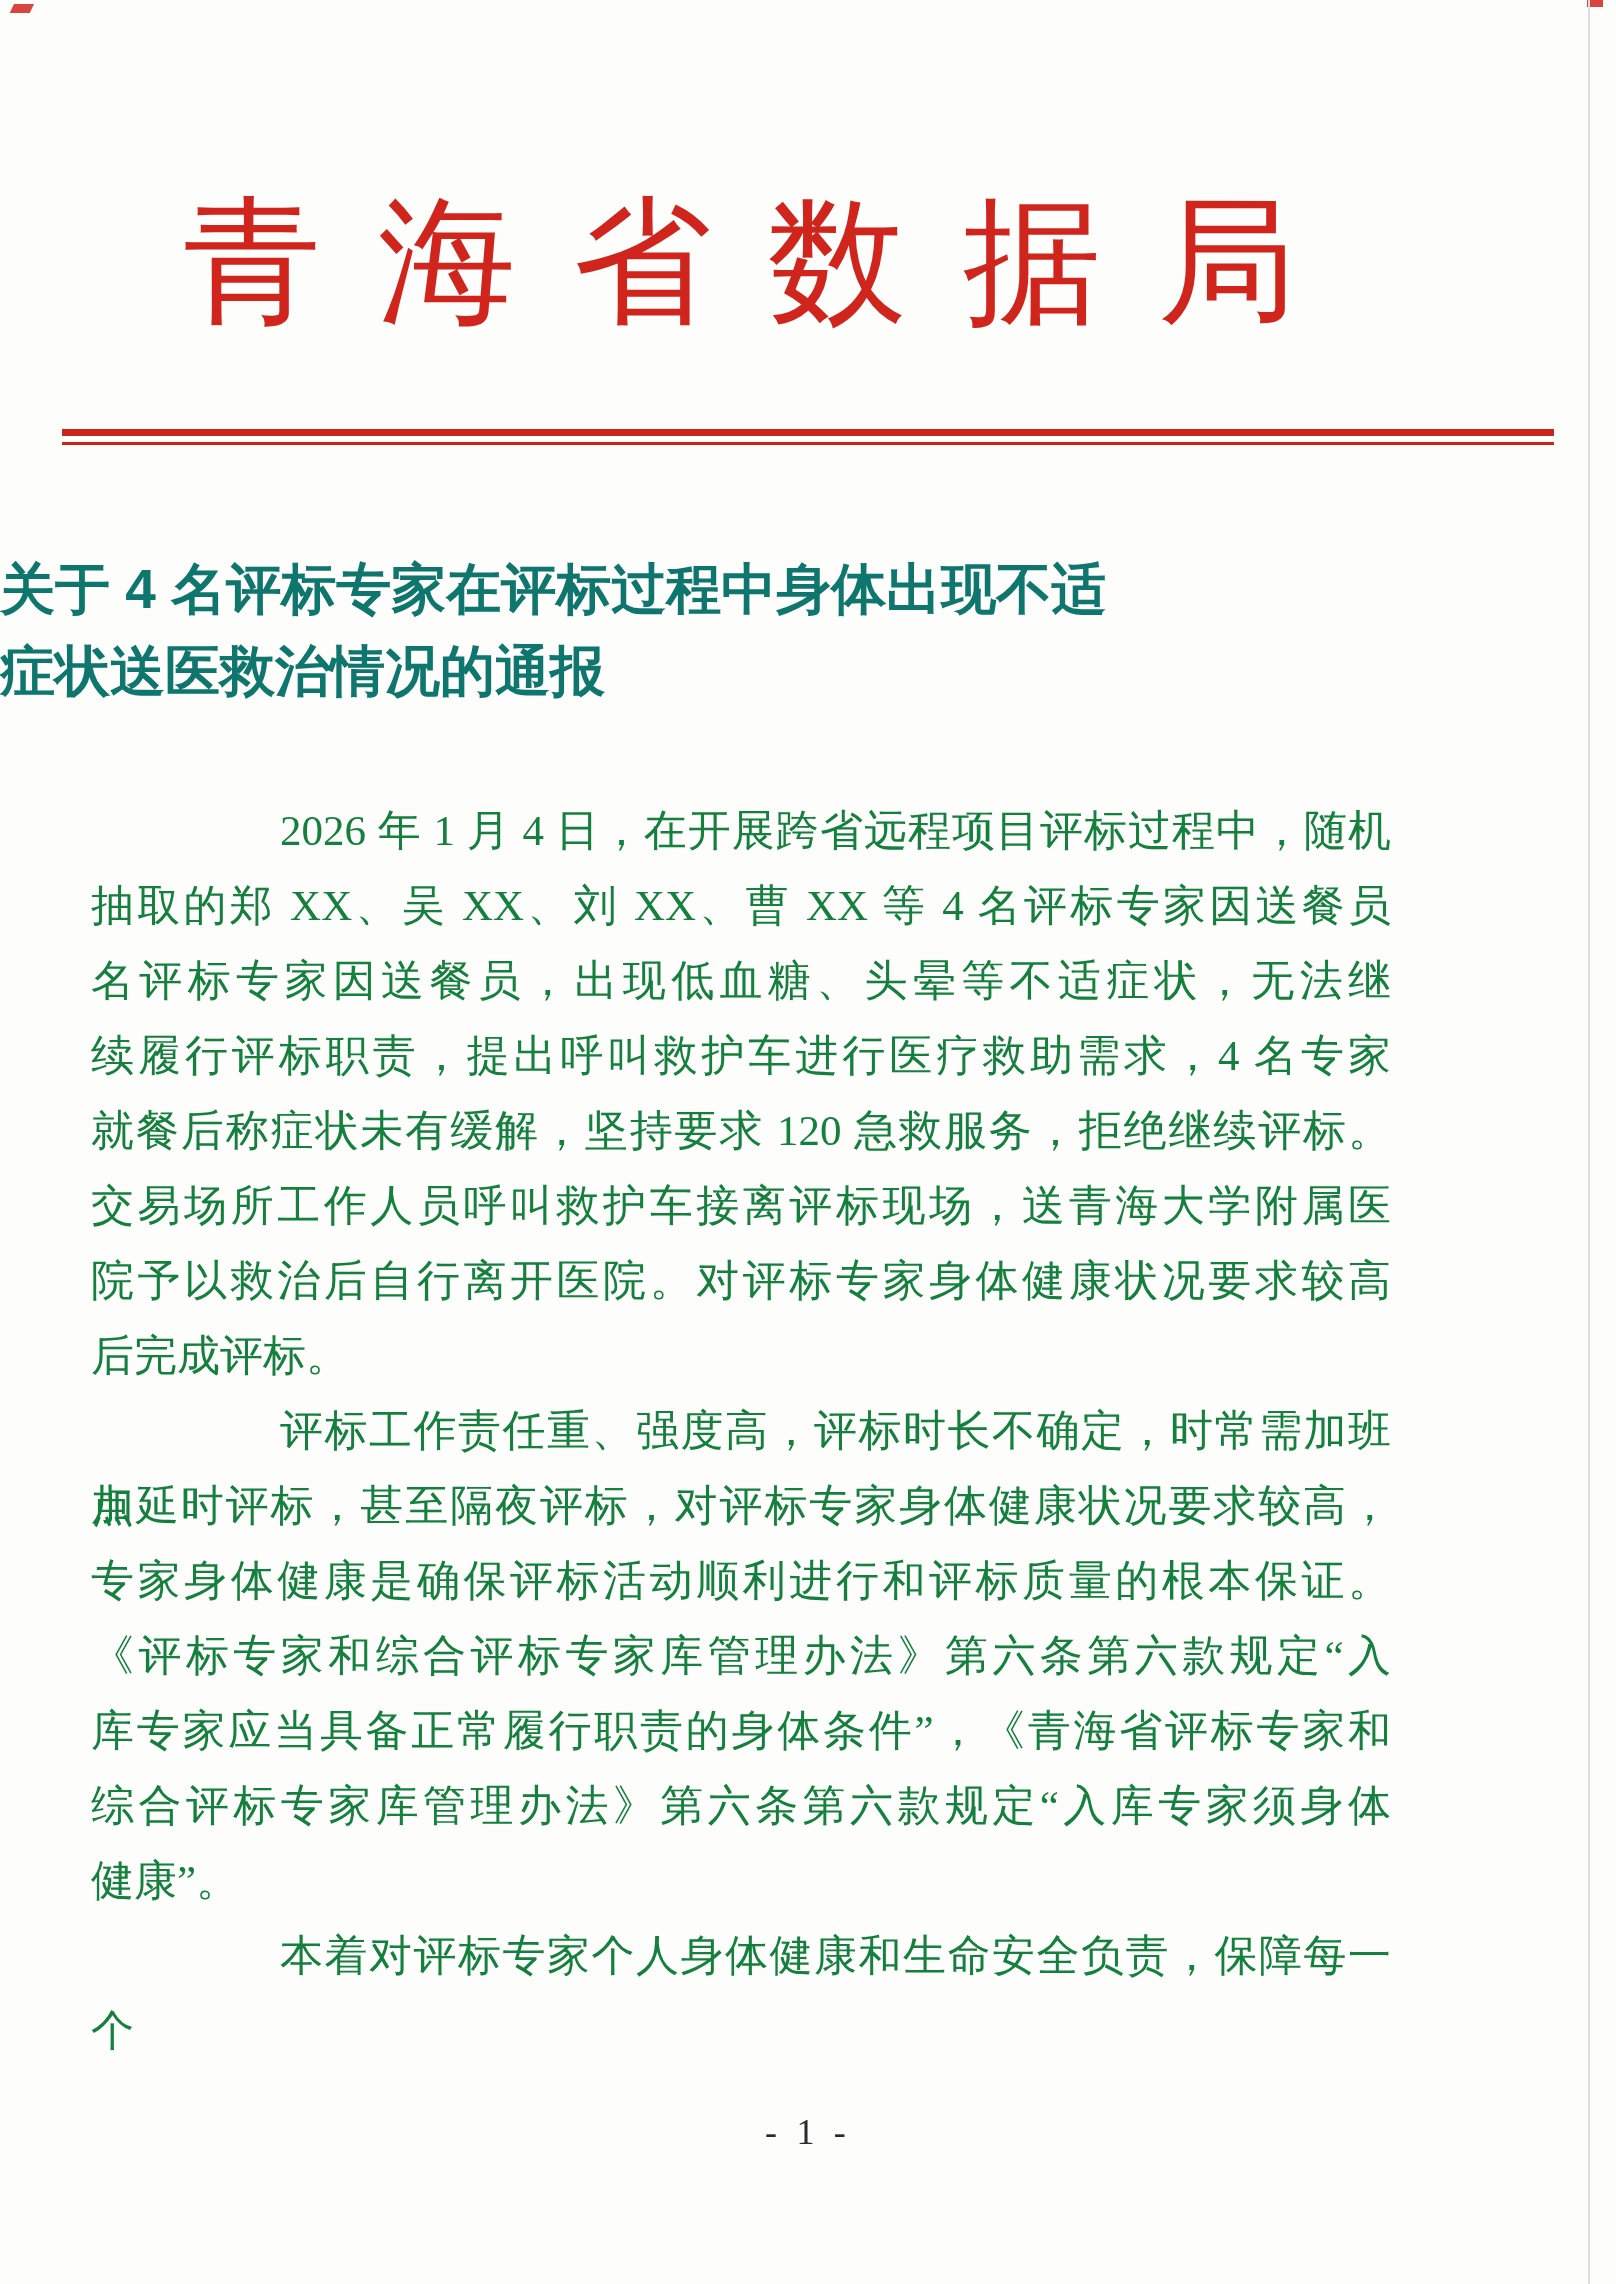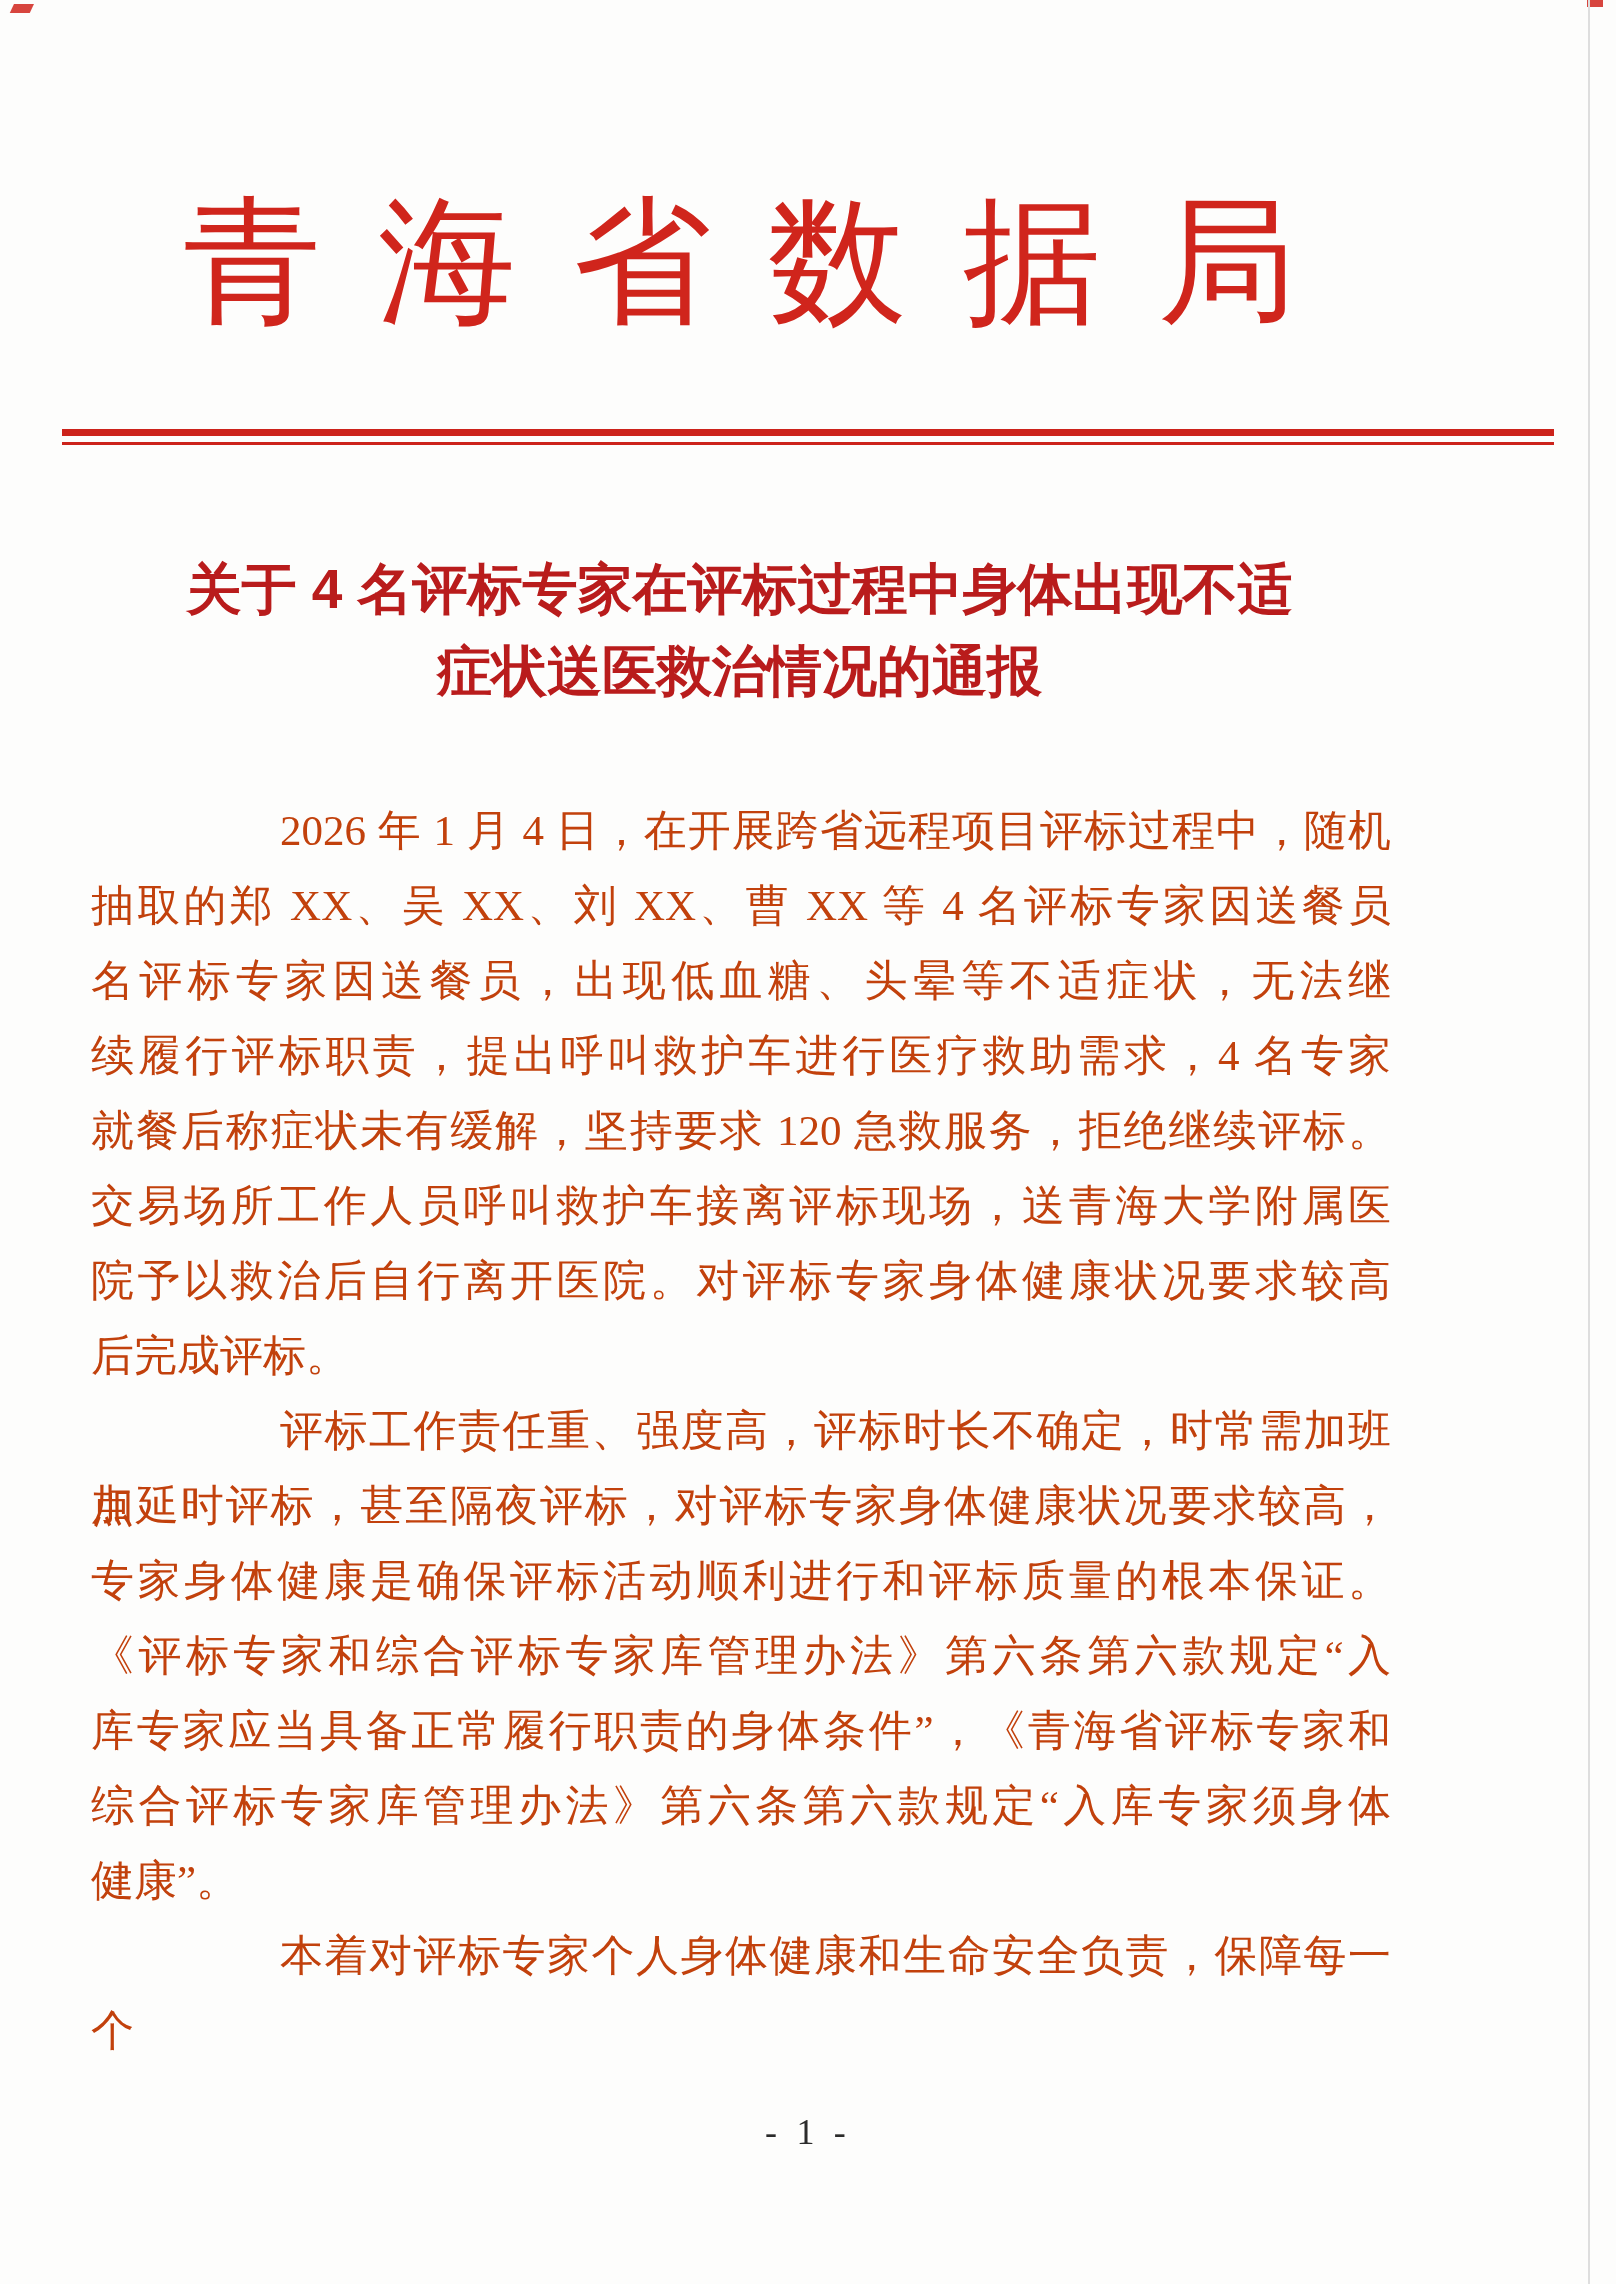--- a/index.html
+++ b/index.html
@@ -43,38 +43,38 @@
   .rule-thin {
     position: absolute;
     left: 62px; top: 442px;
     width: 1492px; height: 3.3px;
     background: #cc231b;
   }
 
   
   .doc-title {
     margin-top: 210px;
-    text-align: center;
+    text-align: left;
     font-family: "Liberation Sans", "DejaVu Sans", sans-serif;
     font-weight: 900;
     font-size: 55px;
     line-height: 82px;
-    color: #b91c1c;
+    color: #0f766e;
   }
 
   
   .body-col {
     margin: 81px 0 0 91px;
     width: 1300px;
   }
   .line {
     height: 75px;
     line-height: 75px;
     font-size: 43px;
-    color: #c2410c;
+    color: #15803d;
     text-align: justify;
     text-align-last: justify;
   }
   .line.indent { text-indent: 189px; }
   .line.short  { text-align-last: left; }
 
   
   .page-num {
     position: absolute;
     top: 2111px; left: 0;

